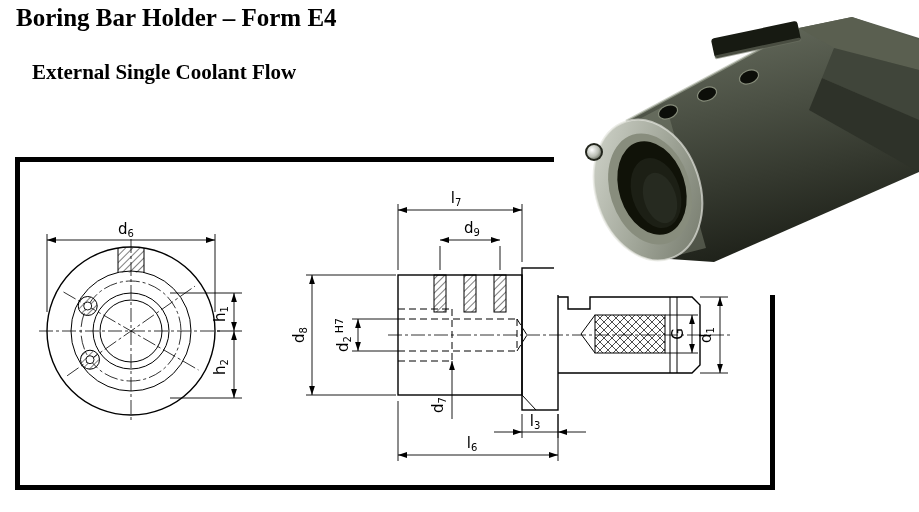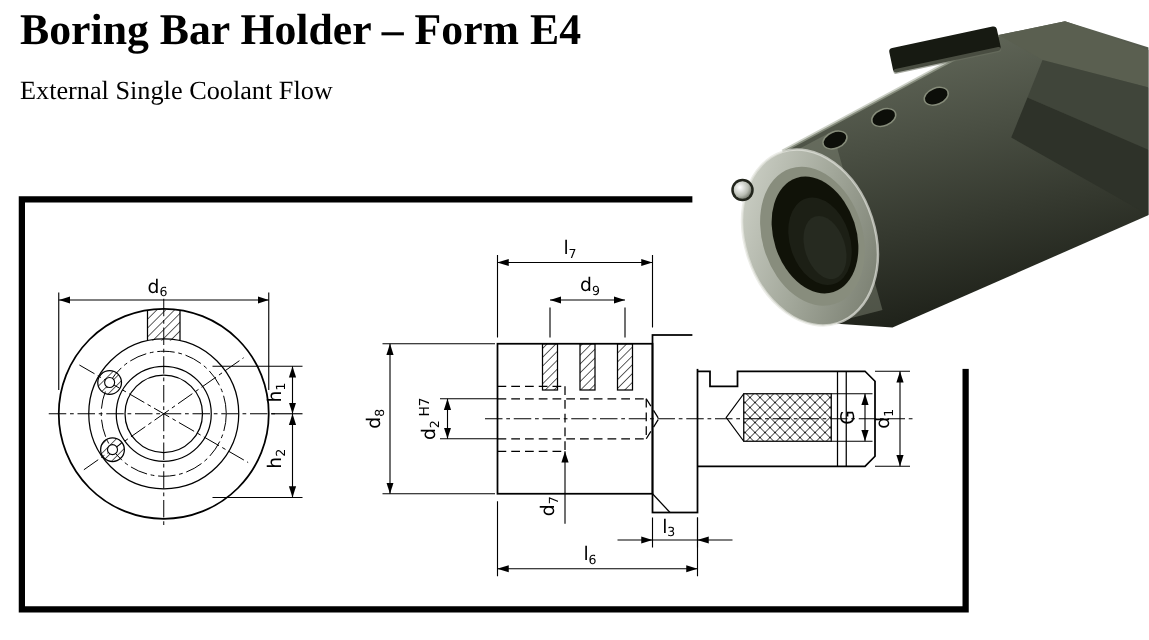--- a/index.html
+++ b/index.html
@@ -2,26 +2,26 @@
 <html><head>
 <meta charset="utf-8">
 <style>
   html,body{margin:0;padding:0;}
   body{
     width:919px;height:512px;background:#ffffff;position:relative;overflow:hidden;
     font-family:"Liberation Serif", serif;
   }
   .page-title{
     position:absolute;left:16px;top:4px;margin:0;
-    font-size:35px;font-weight:bold;color:#000;letter-spacing:0;
+    font-size:25px;font-weight:bold;color:#000;letter-spacing:0;
     font-family:"Liberation Serif", serif;
   }
   .page-subtitle{
-    position:absolute;left:16px;top:60px;margin:0;
-    font-size:21px;font-weight:normal;color:#000;
+    position:absolute;left:32px;top:60px;margin:0;
+    font-size:21px;font-weight:bold;color:#000;
     font-family:"Liberation Serif", serif;
   }
   .drawing-box{
     position:absolute;left:15px;top:157px;width:760px;height:333px;
     border:5px solid #000;box-sizing:border-box;background:#fff;z-index:1;
   }
   .photo-wrap{
     position:absolute;left:554px;top:0;width:365px;height:295px;
     background:#fff;z-index:3;
   }

